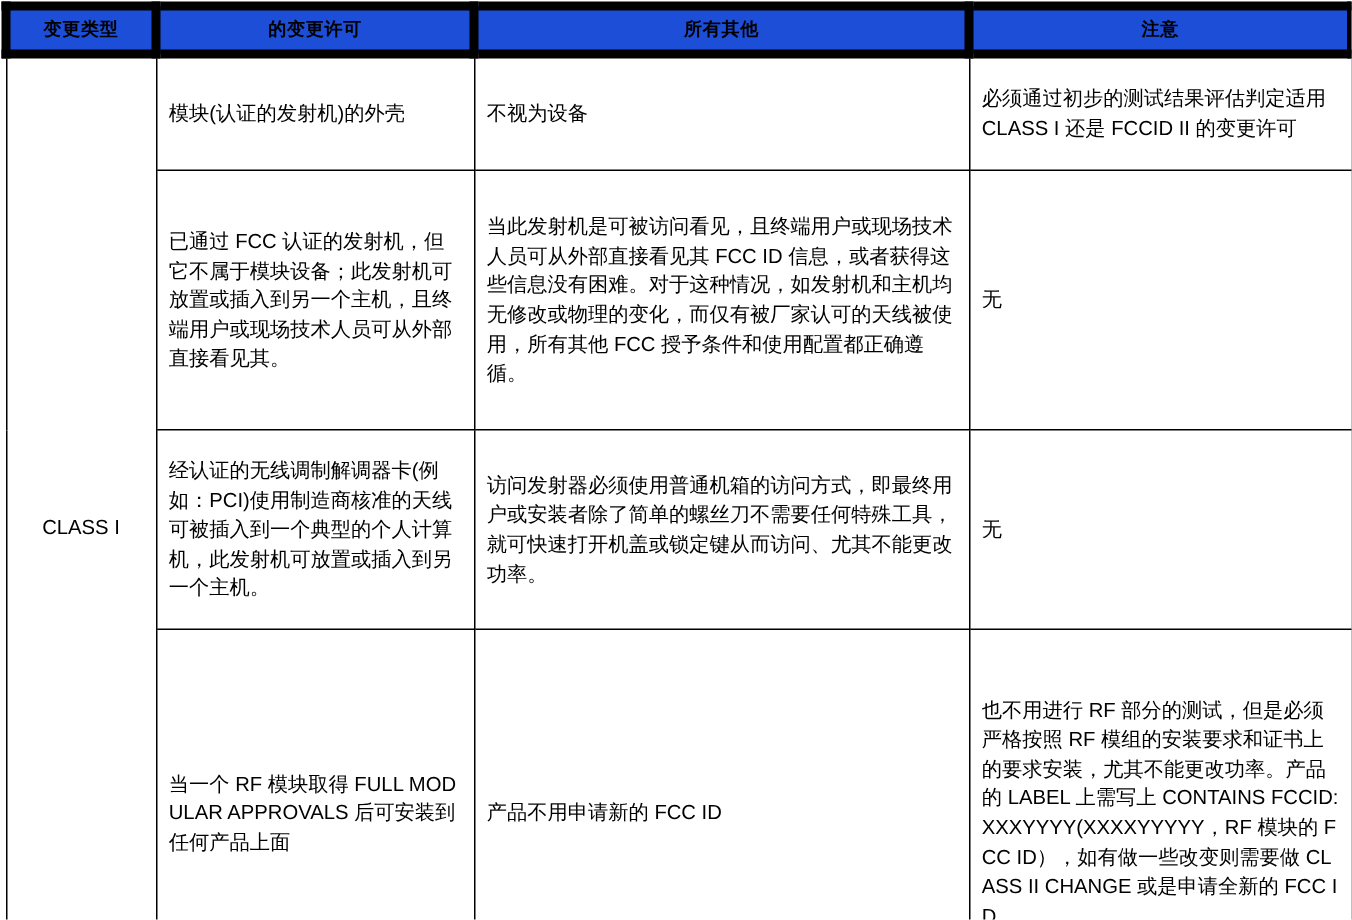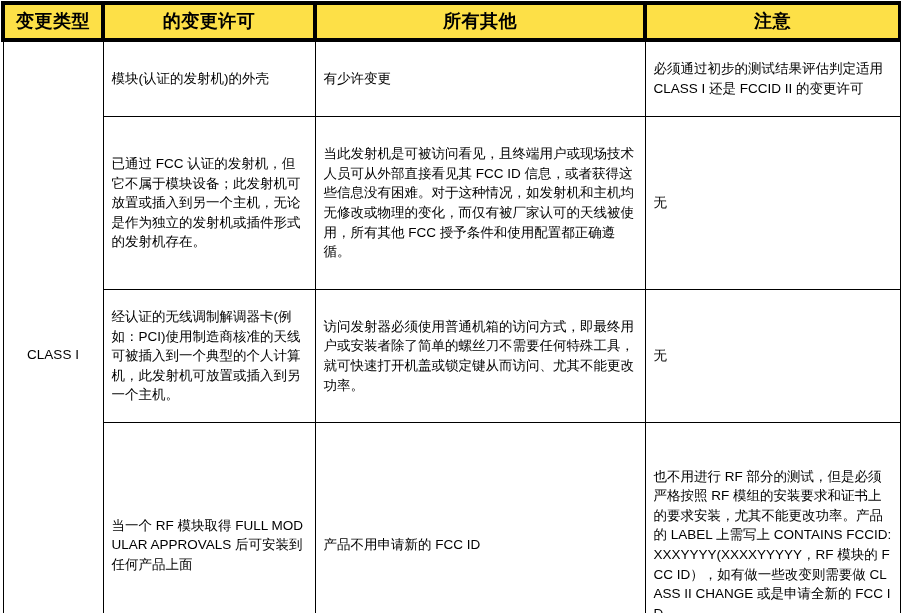--- a/index.html
+++ b/index.html
@@ -26,25 +26,25 @@
     width: 899px;
     margin: 1px 0 0 1px;
     font-size: 13.5px;
   }
   table.change-table col.c1 { width: 100px; }
   table.change-table col.c2 { width: 212px; }
   table.change-table col.c3 { width: 330px; }
   table.change-table col.c4 { width: 255px; }
 
   table.change-table th {
-    background: #fde047;
+    background: #1d4ed8;
     color: #000000;
-    border: 4px solid #000000;
+    border: 6px solid #000000;
     font-weight: bold;
-    font-size: 18px;
+    font-size: 12px;
     text-align: center;
     padding: 4px 2px 5px 2px;
     letter-spacing: 0.5px;
   }
   table.change-table td {
     border: 1px solid #000000;
     vertical-align: middle;
     padding: 6px 8px 6px 8px;
     line-height: 1.45;
     font-size: 13.5px;
@@ -83,25 +83,25 @@
         <th>变更类型</th>
         <th>的变更许可</th>
         <th>所有其他</th>
         <th>注意</th>
       </tr>
     </thead>
     <tbody>
       <tr class="r1">
         <td class="cls-col" rowspan="4">CLASS I</td>
         <td class="cell-top">模块(认证的发射机)的外壳</td>
-        <td class="cell-top">有少许变更</td>
+        <td class="cell-top">不视为设备</td>
         <td class="cell-top">必须通过初步的测试结果评估判定适用 CLASS I 还是 FCCID II 的变更许可</td>
       </tr>
       <tr class="r2">
-        <td class="cell-top">已通过 FCC 认证的发射机，但它不属于模块设备；此发射机可放置或插入到另一个主机，无论是作为独立的发射机或插件形式的发射机存在。</td>
+        <td class="cell-top">已通过 FCC 认证的发射机，但它不属于模块设备；此发射机可放置或插入到另一个主机，且终端用户或现场技术人员可从外部直接看见其。</td>
         <td class="cell-top">当此发射机是可被访问看见，且终端用户或现场技术人员可从外部直接看见其 FCC ID 信息，或者获得这些信息没有困难。对于这种情况，如发射机和主机均无修改或物理的变化，而仅有被厂家认可的天线被使用，所有其他 FCC 授予条件和使用配置都正确遵循。</td>
         <td class="t-mid">无</td>
       </tr>
       <tr class="r3">
         <td class="cell-top">经认证的无线调制解调器卡(例如：PCI)使用制造商核准的天线可被插入到一个典型的个人计算机，此发射机可放置或插入到另一个主机。</td>
         <td class="cell-top">访问发射器必须使用普通机箱的访问方式，即最终用户或安装者除了简单的螺丝刀不需要任何特殊工具，就可快速打开机盖或锁定键从而访问、尤其不能更改功率。</td>
         <td class="t-mid">无</td>
       </tr>
       <tr class="r4">
         <td class="t-mid nowrap-break">当一个 RF 模块取得 FULL MODULAR APPROVALS 后可安装到任何产品上面</td>

